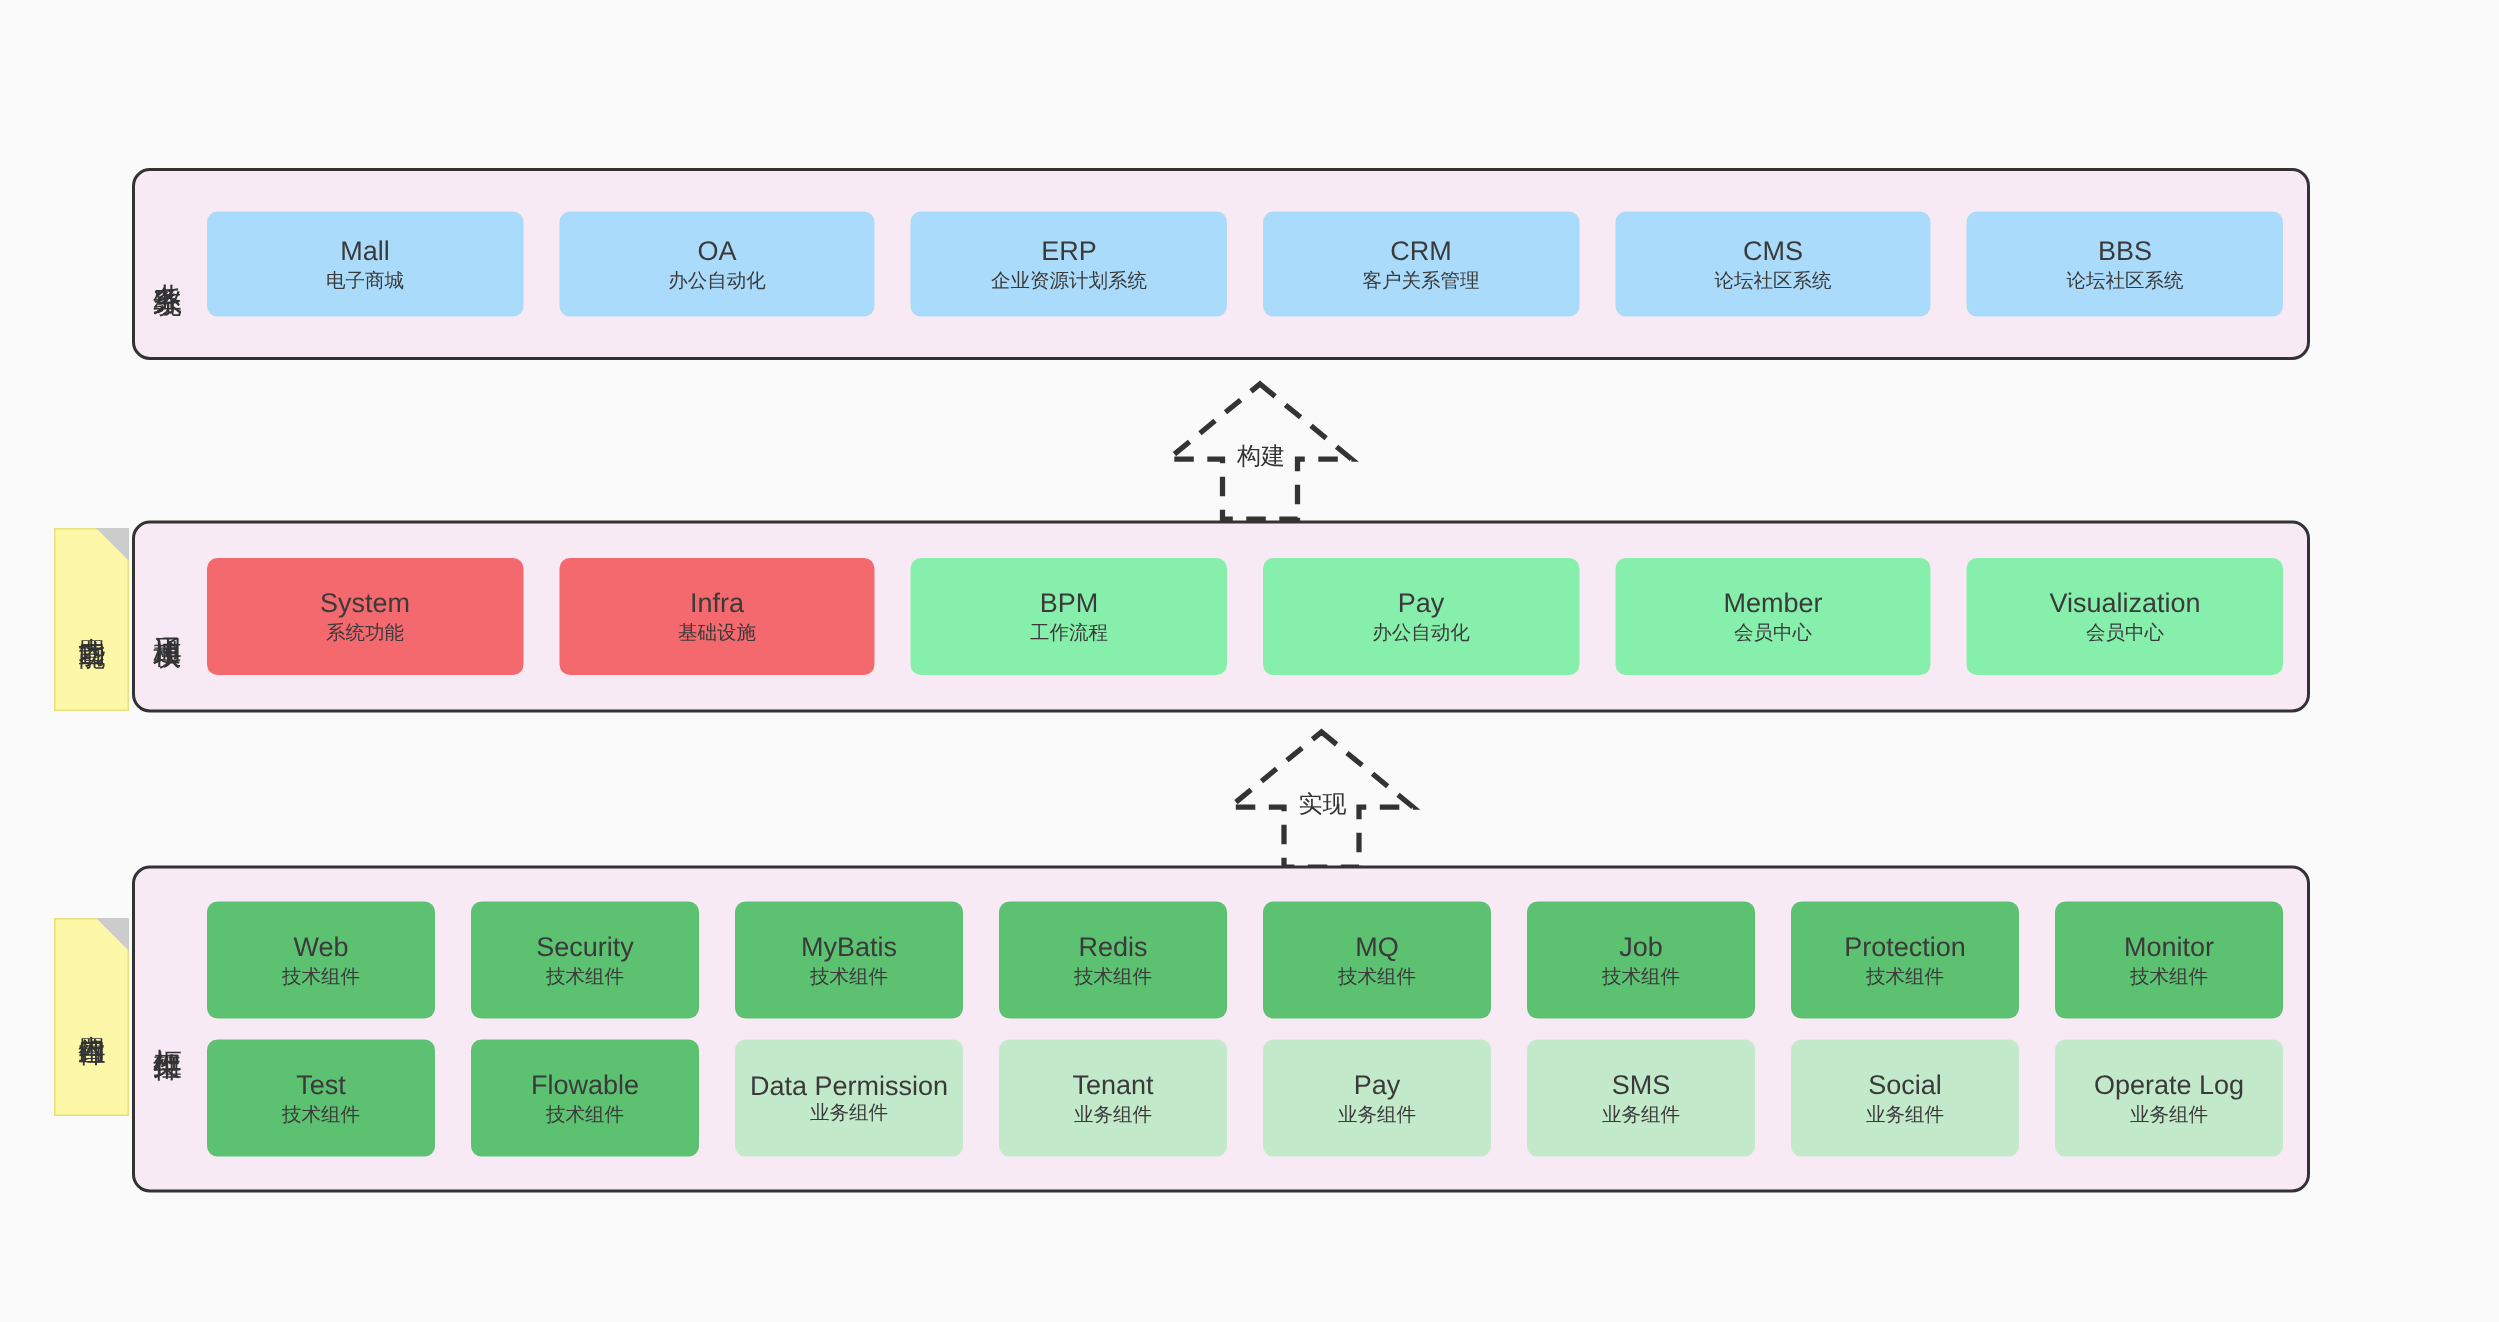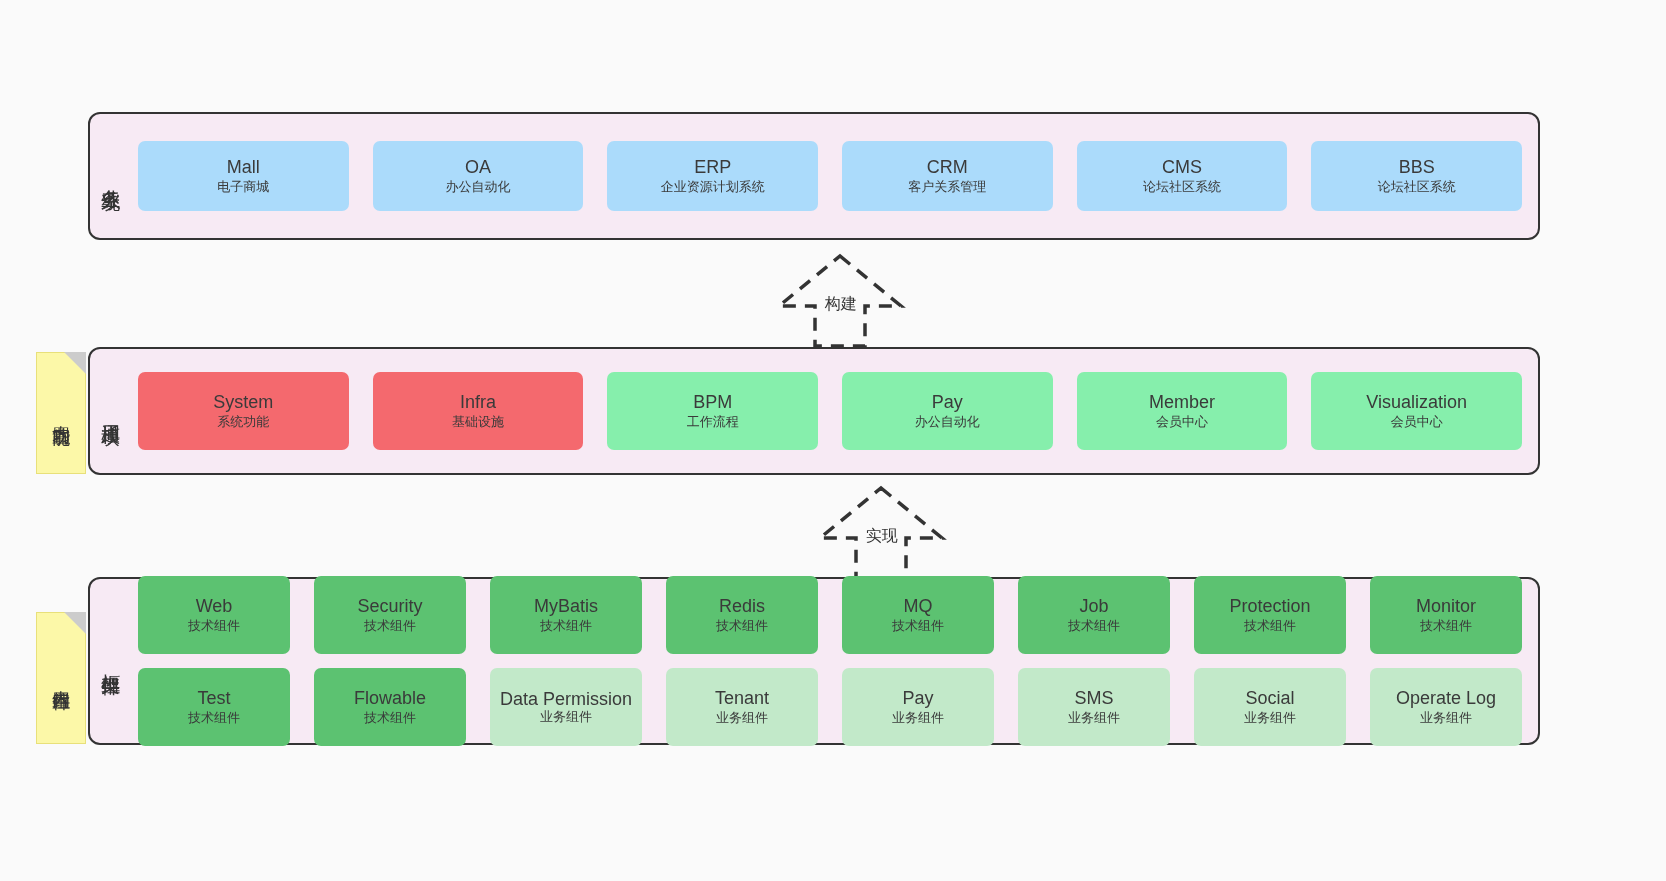--- a/index.html
+++ b/index.html
@@ -96,21 +96,21 @@
   .n-lightgreen{ background: #c2e9c9; }
 
   
   #layer-business {
     left: 88px; top: 112px; width: 1452px; height: 128px;
   }
   #layer-common {
     left: 88px; top: 347px; width: 1452px; height: 128px;
   }
   #layer-framework {
-    left: 88px; top: 577px; width: 1452px; height: 168px; justify-content: space-between;
+    left: 88px; top: 577px; width: 1452px; height: 218px; justify-content: space-between;
   }
 
   #layer-business  .node { height: 70px; }
   #layer-common    .node { height: 78px; }
   #layer-framework .node { height: 78px; }
 
   
   .note {
     position: absolute;
     box-sizing: border-box;

